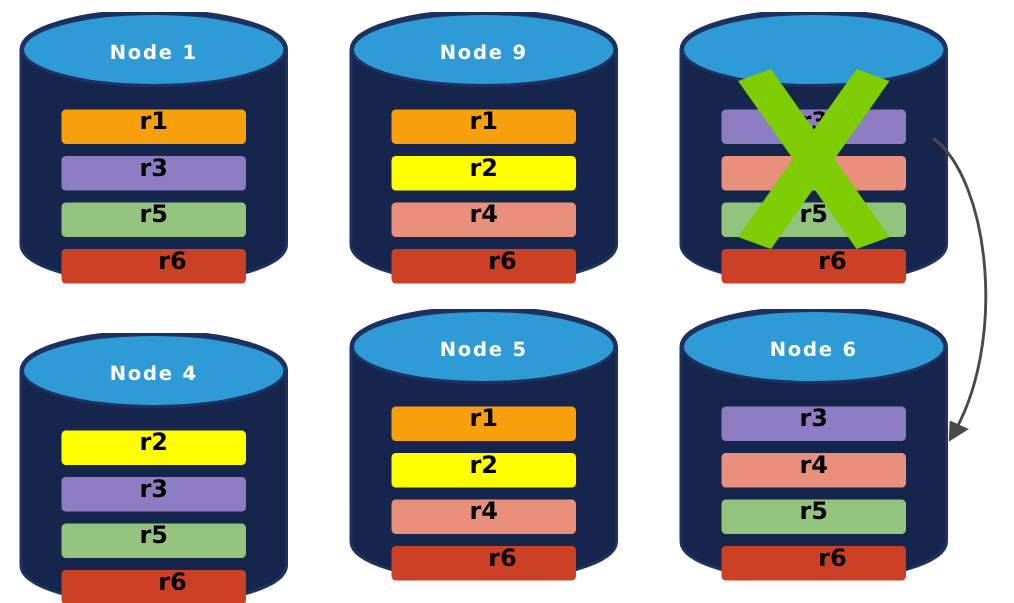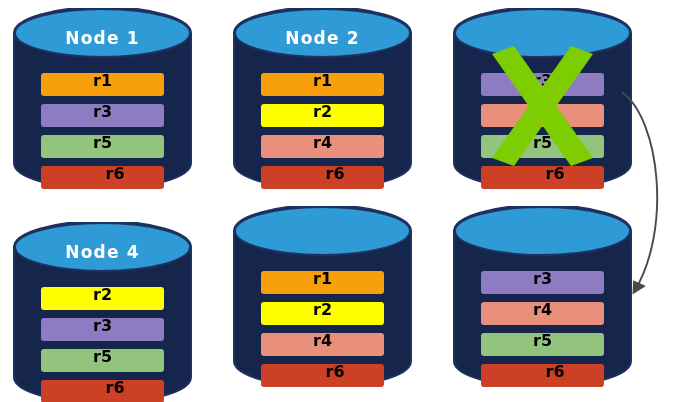--- a/index.html
+++ b/index.html
@@ -31,21 +31,21 @@
     width: 181px;
     height: 180px;
   }
   .node-label {
     position: absolute;
     left: 0;
     top: 20px;
     width: 181px;
     text-align: center;
     color: #ffffff;
-    font-size: 17px;
+    font-size: 13px;
     font-weight: bold;
     letter-spacing: 1.2px;
     font-family: "DejaVu Sans", "Liberation Sans", sans-serif;
     z-index: 4;
     pointer-events: none;
   }
   .bars {
     position: absolute;
     left: 29px;
     top: 65px;
@@ -97,21 +97,21 @@
         <div class="bar" style="background: rgb(142, 124, 195);">r3</div>
         <div class="bar" style="background: rgb(147, 196, 125);">r5</div>
         <div class="bar" style="background: rgb(204, 65, 37);">r6</div>
       </div>
     </div>
     <div class="node" style="left: 232px; top: 8px;">
       <svg class="cyl-svg" viewBox="0 0 181 180">
         <path d="M 2 25 L 2 155 A 88.5 26 0 0 0 179 155 L 179 25 A 88.5 26 0 0 0 2 25 Z" fill="#16254c" stroke="#1d3261" stroke-width="2"></path>
         <ellipse cx="90.5" cy="25" rx="87.5" ry="24" fill="#2e9ad6" stroke="#1d3261" stroke-width="2"></ellipse>
       </svg>
-      <div class="node-label">Node 2</div>
+      <div class="node-label">Node 9</div>
       <div class="bars">
         <div class="bar" style="background: rgb(248, 160, 11);">r1</div>
         <div class="bar" style="background: rgb(255, 255, 0);">r2</div>
         <div class="bar" style="background: rgb(232, 144, 124);">r4</div>
         <div class="bar" style="background: rgb(204, 65, 37);">r6</div>
       </div>
     </div>
     <div class="node" style="left: 452px; top: 8px;">
       <svg class="cyl-svg" viewBox="0 0 181 180">
         <path d="M 2 25 L 2 155 A 88.5 26 0 0 0 179 155 L 179 25 A 88.5 26 0 0 0 2 25 Z" fill="#16254c" stroke="#1d3261" stroke-width="2"></path>
@@ -141,32 +141,34 @@
         <div class="bar" style="background: rgb(142, 124, 195);">r3</div>
         <div class="bar" style="background: rgb(147, 196, 125);">r5</div>
         <div class="bar" style="background: rgb(204, 65, 37);">r6</div>
       </div>
     </div>
     <div class="node" style="left: 232px; top: 206px;">
       <svg class="cyl-svg" viewBox="0 0 181 180">
         <path d="M 2 25 L 2 155 A 88.5 26 0 0 0 179 155 L 179 25 A 88.5 26 0 0 0 2 25 Z" fill="#16254c" stroke="#1d3261" stroke-width="2"></path>
         <ellipse cx="90.5" cy="25" rx="87.5" ry="24" fill="#2e9ad6" stroke="#1d3261" stroke-width="2"></ellipse>
       </svg>
+      <div class="node-label">Node 5</div>
       <div class="bars">
         <div class="bar" style="background: rgb(248, 160, 11);">r1</div>
         <div class="bar" style="background: rgb(255, 255, 0);">r2</div>
         <div class="bar" style="background: rgb(232, 144, 124);">r4</div>
         <div class="bar" style="background: rgb(204, 65, 37);">r6</div>
       </div>
     </div>
     <div class="node" style="left: 452px; top: 206px;">
       <svg class="cyl-svg" viewBox="0 0 181 180">
         <path d="M 2 25 L 2 155 A 88.5 26 0 0 0 179 155 L 179 25 A 88.5 26 0 0 0 2 25 Z" fill="#16254c" stroke="#1d3261" stroke-width="2"></path>
         <ellipse cx="90.5" cy="25" rx="87.5" ry="24" fill="#2e9ad6" stroke="#1d3261" stroke-width="2"></ellipse>
       </svg>
+      <div class="node-label">Node 6</div>
       <div class="bars">
         <div class="bar" style="background: rgb(142, 124, 195);">r3</div>
         <div class="bar" style="background: rgb(232, 144, 124);">r4</div>
         <div class="bar" style="background: rgb(147, 196, 125);">r5</div>
         <div class="bar" style="background: rgb(204, 65, 37);">r6</div>
       </div>
     </div>
   </div>
 
 <svg class="arrow-layer" viewBox="0 0 676 402" xmlns="http://www.w3.org/2000/svg">

